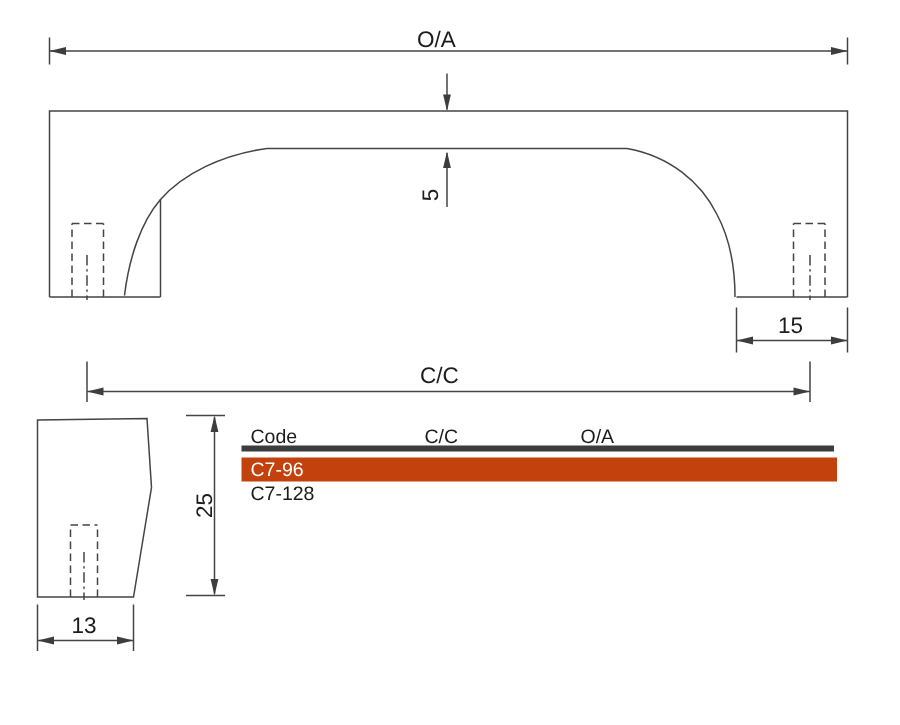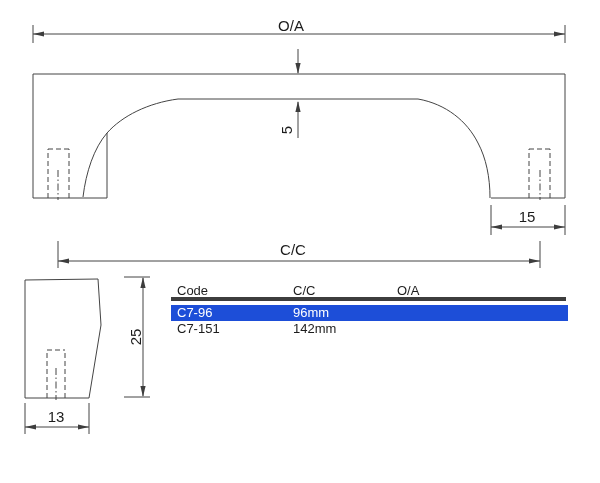--- a/index.html
+++ b/index.html
@@ -7,26 +7,26 @@
     position:relative;width:600px;height:483px;background:#ffffff;
     font-family:"Liberation Sans",sans-serif;color:#1c1c1c;overflow:hidden;padding-left:29px;
   }
   .drawing-svg{position:absolute;left:0;top:0;}
   .drawing-svg path,.drawing-svg line{stroke:#444;stroke-width:1;fill:none;}
   .drawing-svg .arrow{fill:#3d3d3d;stroke:none;}
   .drawing-svg .hidden-line{stroke-dasharray:5,3;}
   .drawing-svg .center-line{stroke-dasharray:7,2.5,1.5,2.5;}
   .drawing-svg text{fill:#1c1c1c;font-size:15px;font-family:"Liberation Sans",sans-serif;}
 
-  .size-table{position:absolute;left:171px;top:284px;width:397px;font-size:13px;}
+  .size-table{position:absolute;left:161px;top:284px;width:397px;font-size:13px;}
   .t-head{display:flex;height:13px;line-height:13px;padding-left:6px;}
   .t-rule{height:4px;background:#3d3d3d;width:395px;}
   .t-rows{margin-top:4px;}
   .t-row{display:flex;height:15.5px;align-items:center;padding-left:6px;}
-  .t-row.hl{background:#1d4ed8;color:#ffffff;}
+  .t-row.hl{background:#c2410c;color:#ffffff;}
   .c1{width:116px;}
   .c2{width:104px;}
   .c3{flex:1;}
 </style>
 </head>
 <body>
 
 <div class="canvas">
 
   <svg class="drawing-svg" width="600" height="483" viewBox="0 0 600 483">
@@ -107,22 +107,20 @@
   <div class="size-table">
     <div class="t-head">
       <div class="c1">Code</div>
       <div class="c2">C/C</div>
       <div class="c3">O/A</div>
     </div>
     <div class="t-rule"></div>
     <div class="t-rows">
       <div class="t-row hl">
         <div class="c1">C7-96</div>
-        <div class="c2">96mm</div>
       </div>
       <div class="t-row">
-        <div class="c1">C7-151</div>
-        <div class="c3">142mm</div>
+        <div class="c1">C7-128</div>
       </div>
     </div>
   </div>
 
 </div>
 
 </body></html>

